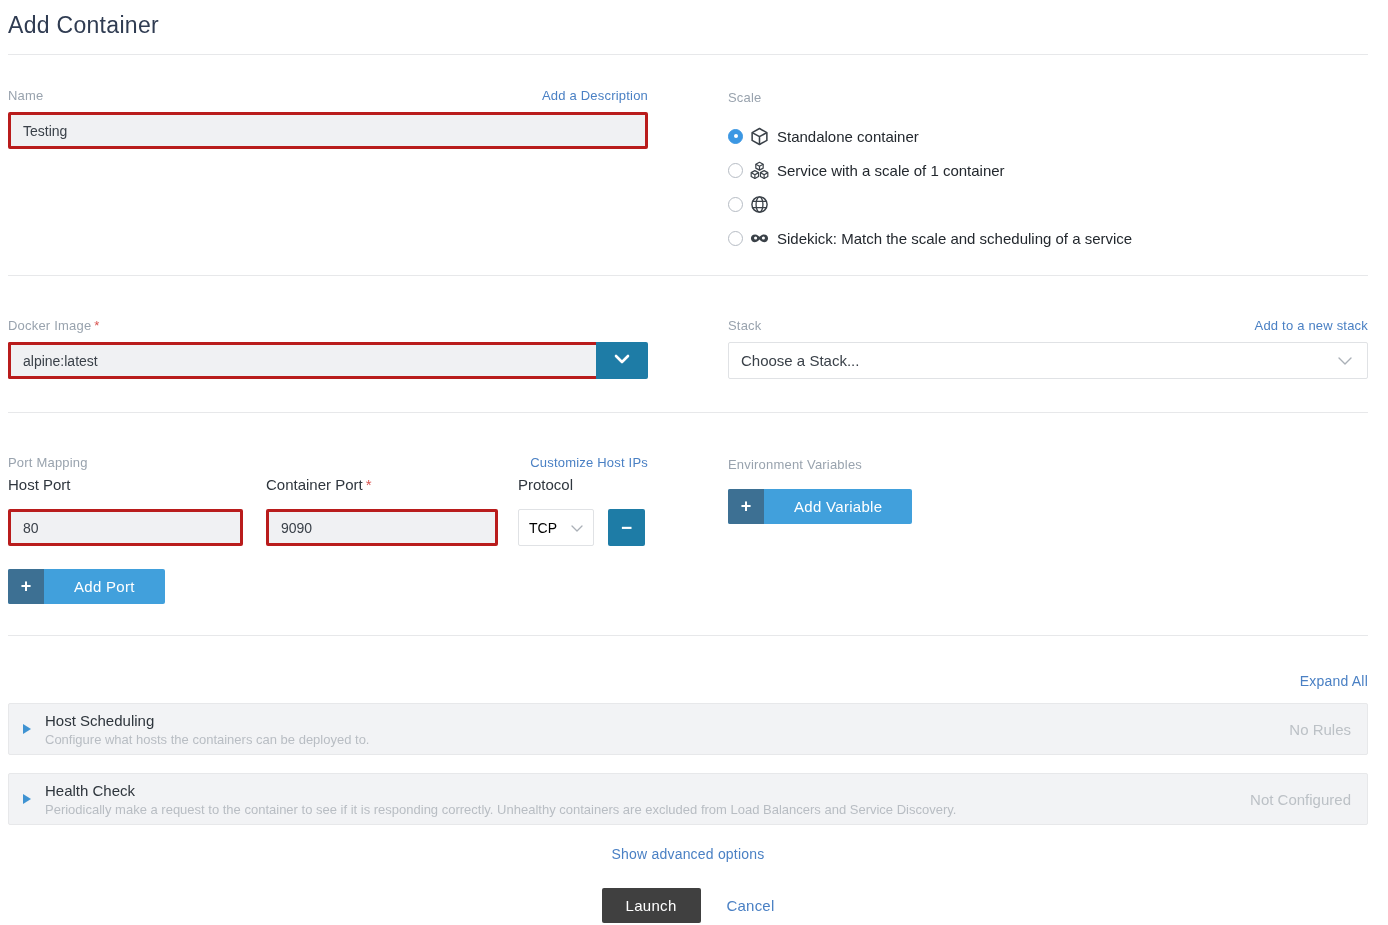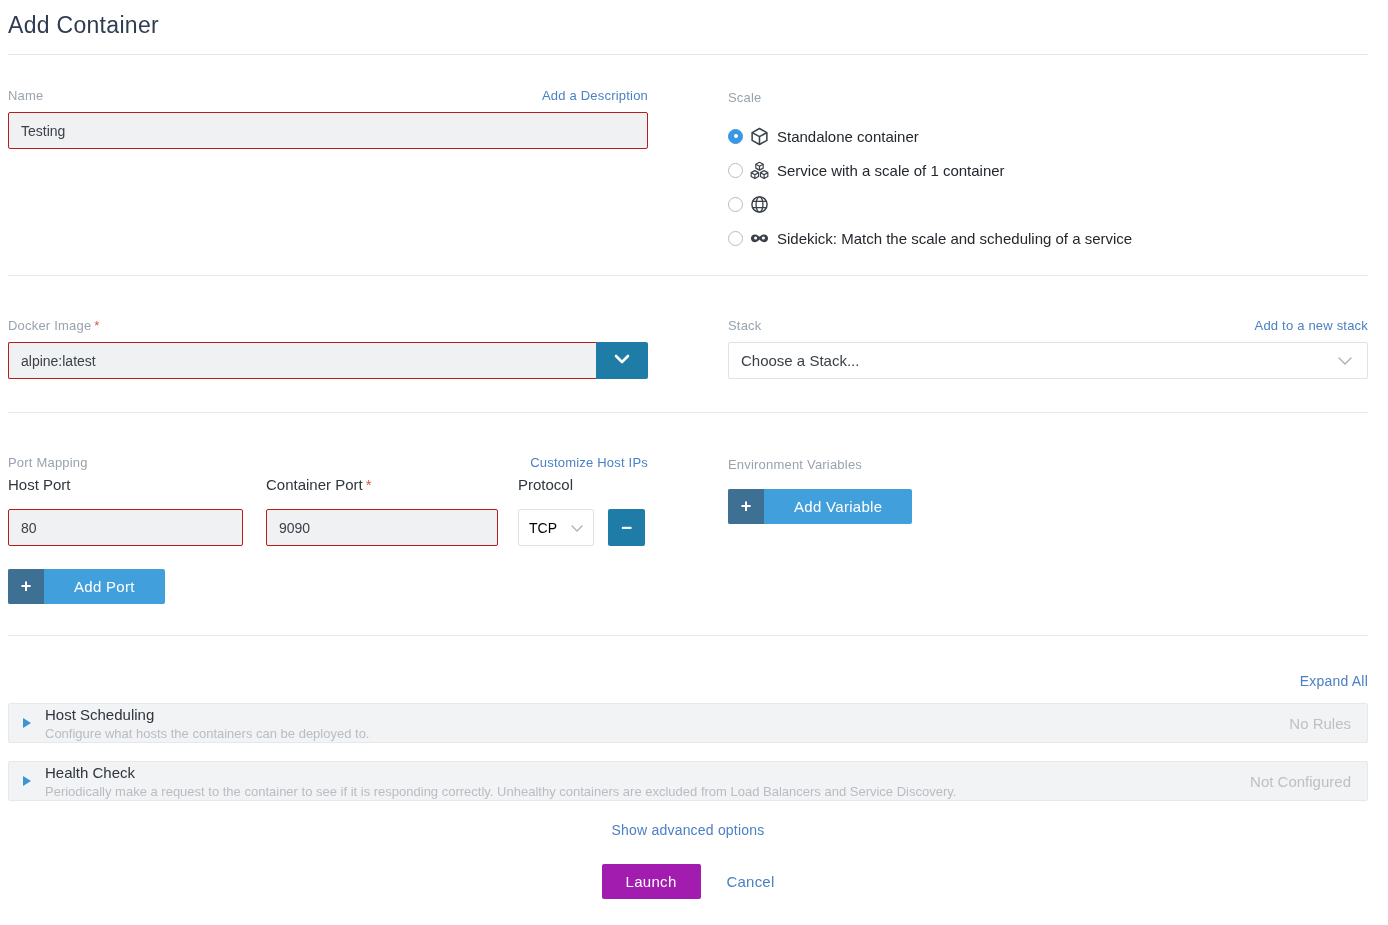--- a/index.html
+++ b/index.html
@@ -48,21 +48,21 @@
   }
   .req { color: #d9534f; margin-left: 3px; }
 
   
   .text-input {
     display: block;
     width: 100%;
     height: 37px;
     margin-top: 9px;
     background: #f0f1f3;
-    border: 1px solid #b91c1c;
+    border: 3px solid #b91c1c;
     border-radius: 2px;
     padding: 0 12px;
     font-family: "Liberation Sans", sans-serif;
     font-size: 14px;
     color: #3a4149;
     outline: none;
   }
 
   
   .section-1 { margin-top: 33px; min-height: 187px; }
@@ -185,21 +185,21 @@
     display: flex; align-items: center;
     padding: 0 30px;
   }
   .env-add { margin-top: 16px; }
 
   
   .expand-row { margin-top: 36px; text-align: right; }
   .expand-row .link { font-size: 14px; }
   .accordion {
     margin-top: 13px;
-    height: 40px;
+    height: 52px;
     background: #f2f3f5;
     border: 1px solid #e7e8ea;
     border-radius: 2px;
     display: flex;
     align-items: center;
   }
   .accordion + .accordion { margin-top: 18px; }
   .caret {
     width: 0; height: 0;
     border-left: 8px solid #3f93d2;
@@ -227,21 +227,21 @@
   .advanced-row .link { font-size: 14px; }
 
   
   .footer {
     margin-top: 25px;
     display: flex;
     justify-content: center;
     align-items: center;
   }
   .launch-btn {
-    background: #a21caf;
+    background: #404040;
     color: #fff;
     border: none;
     border-radius: 2px;
     font-family: "Liberation Sans", sans-serif;
     font-size: 15px;
     letter-spacing: 0.3px;
     padding: 9px 24px;
     cursor: pointer;
   }
   .cancel-link { margin-left: 26px; font-size: 15px; }

